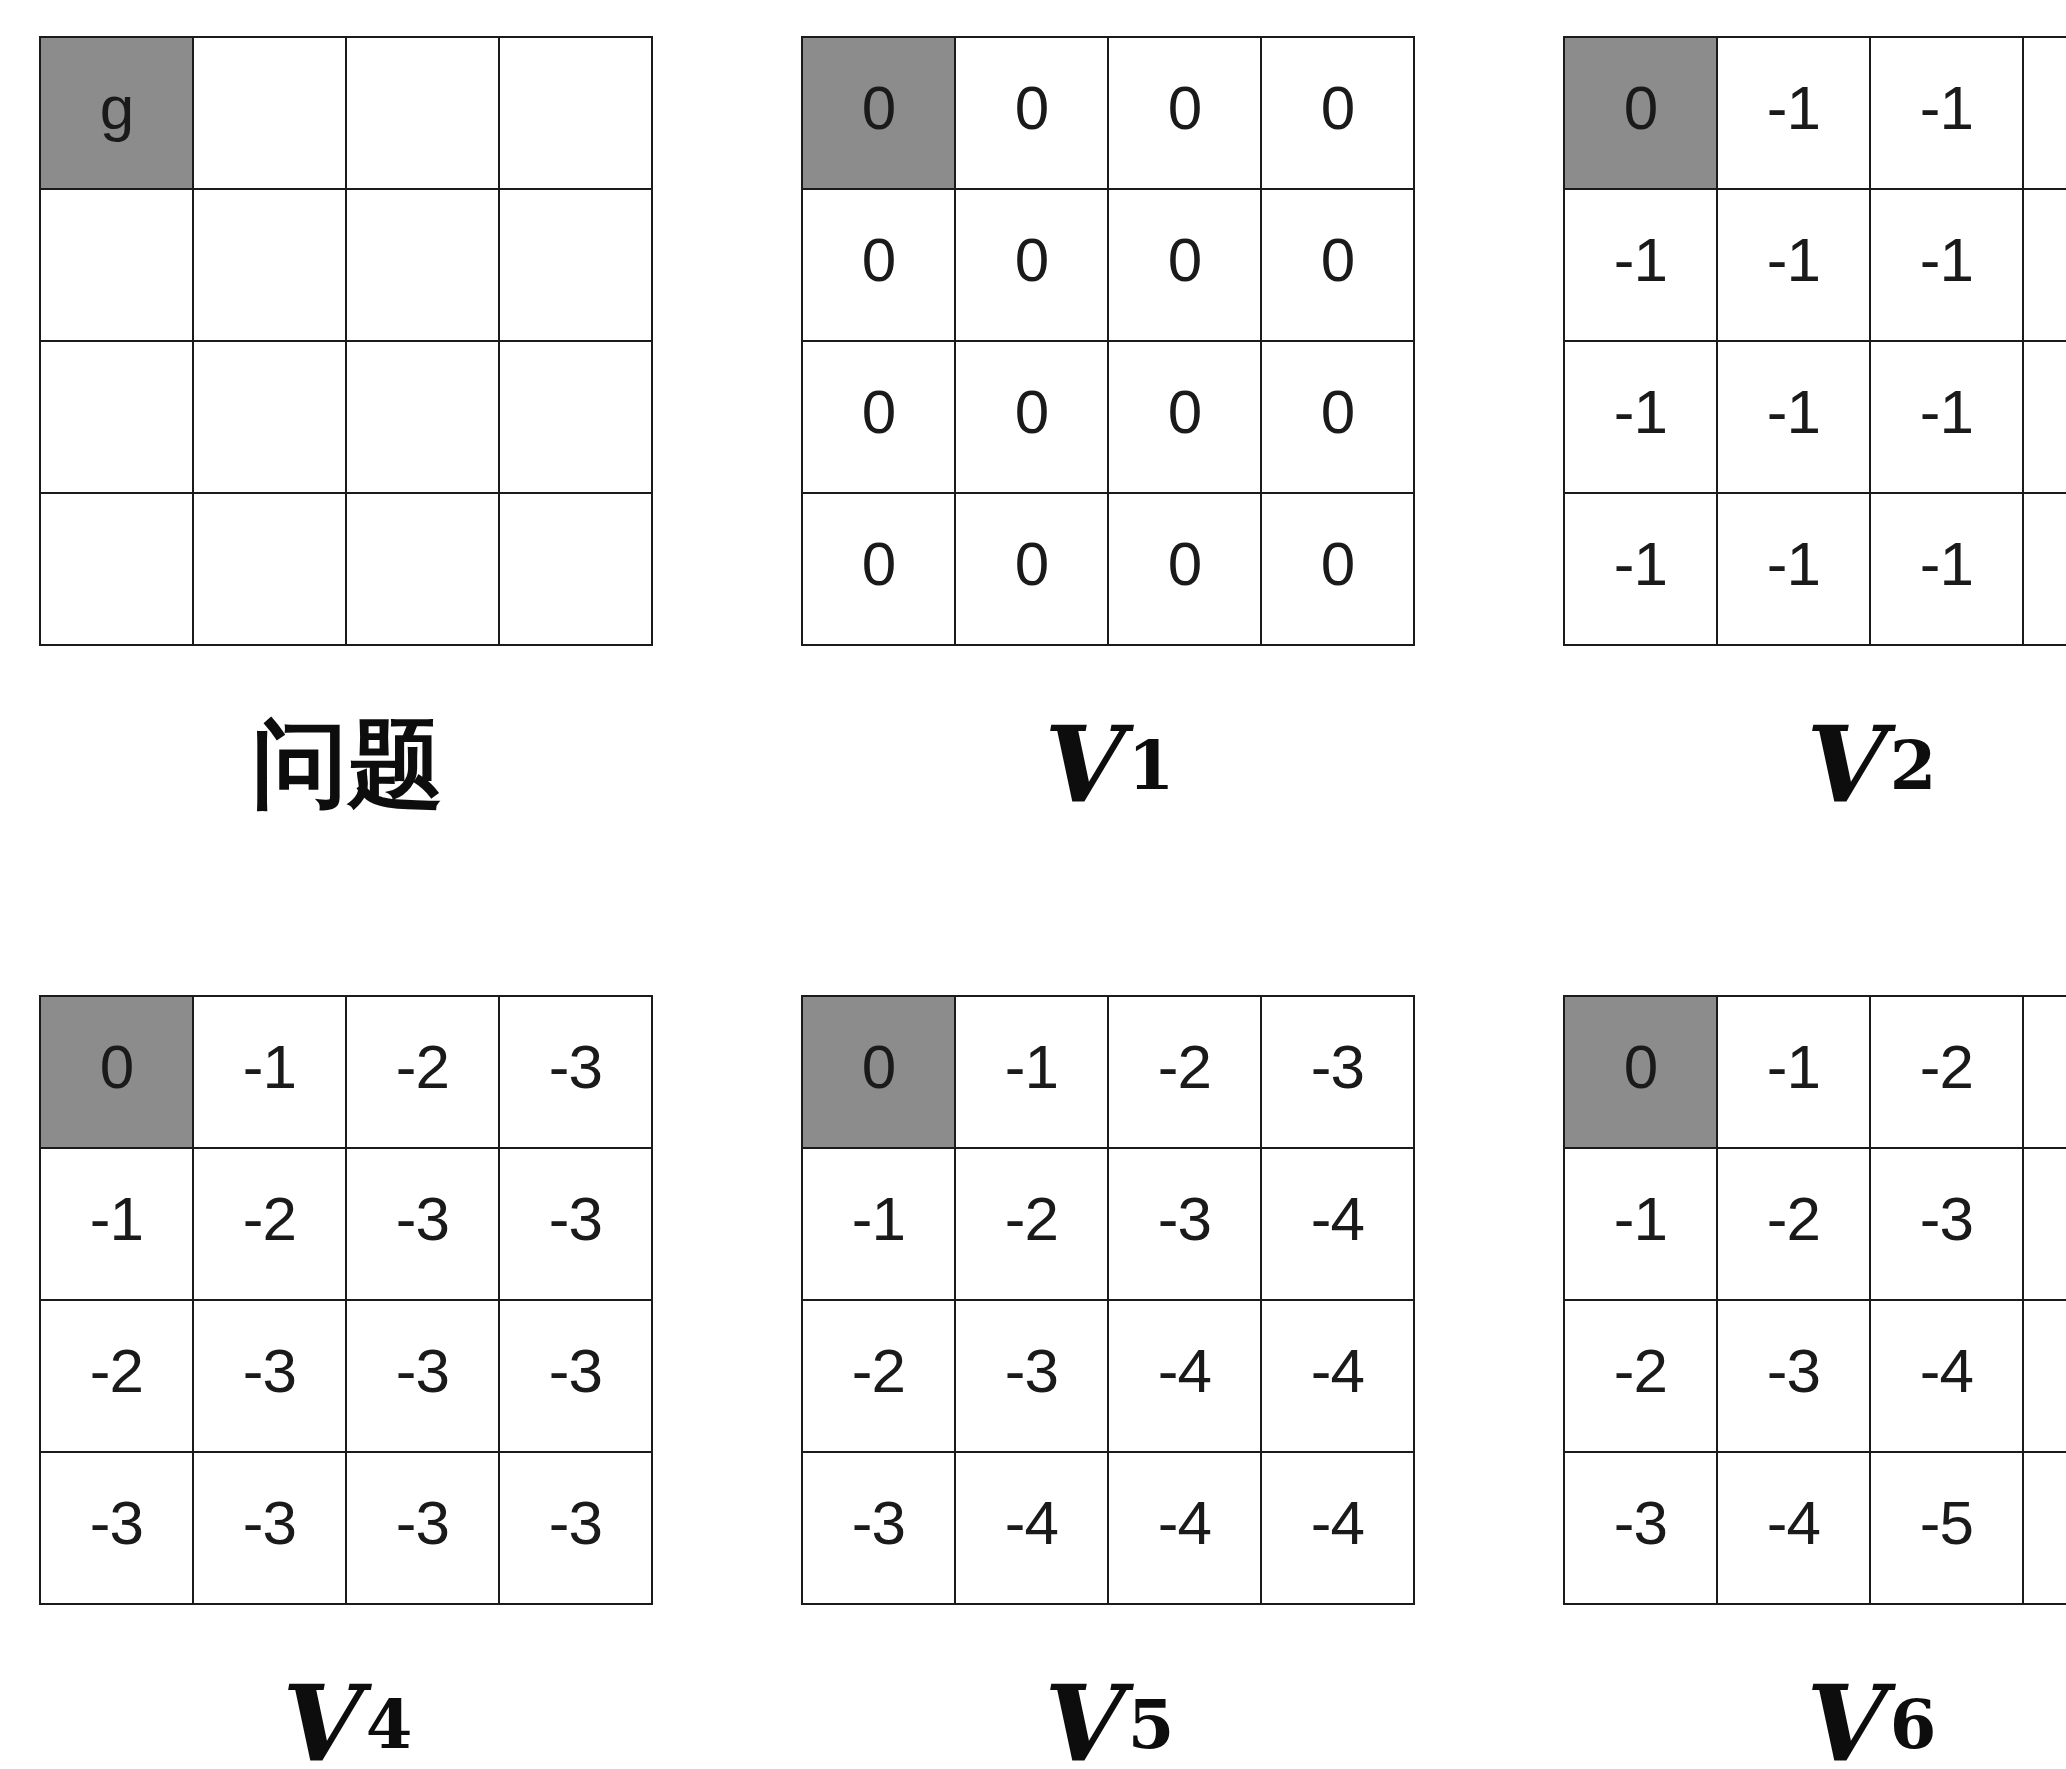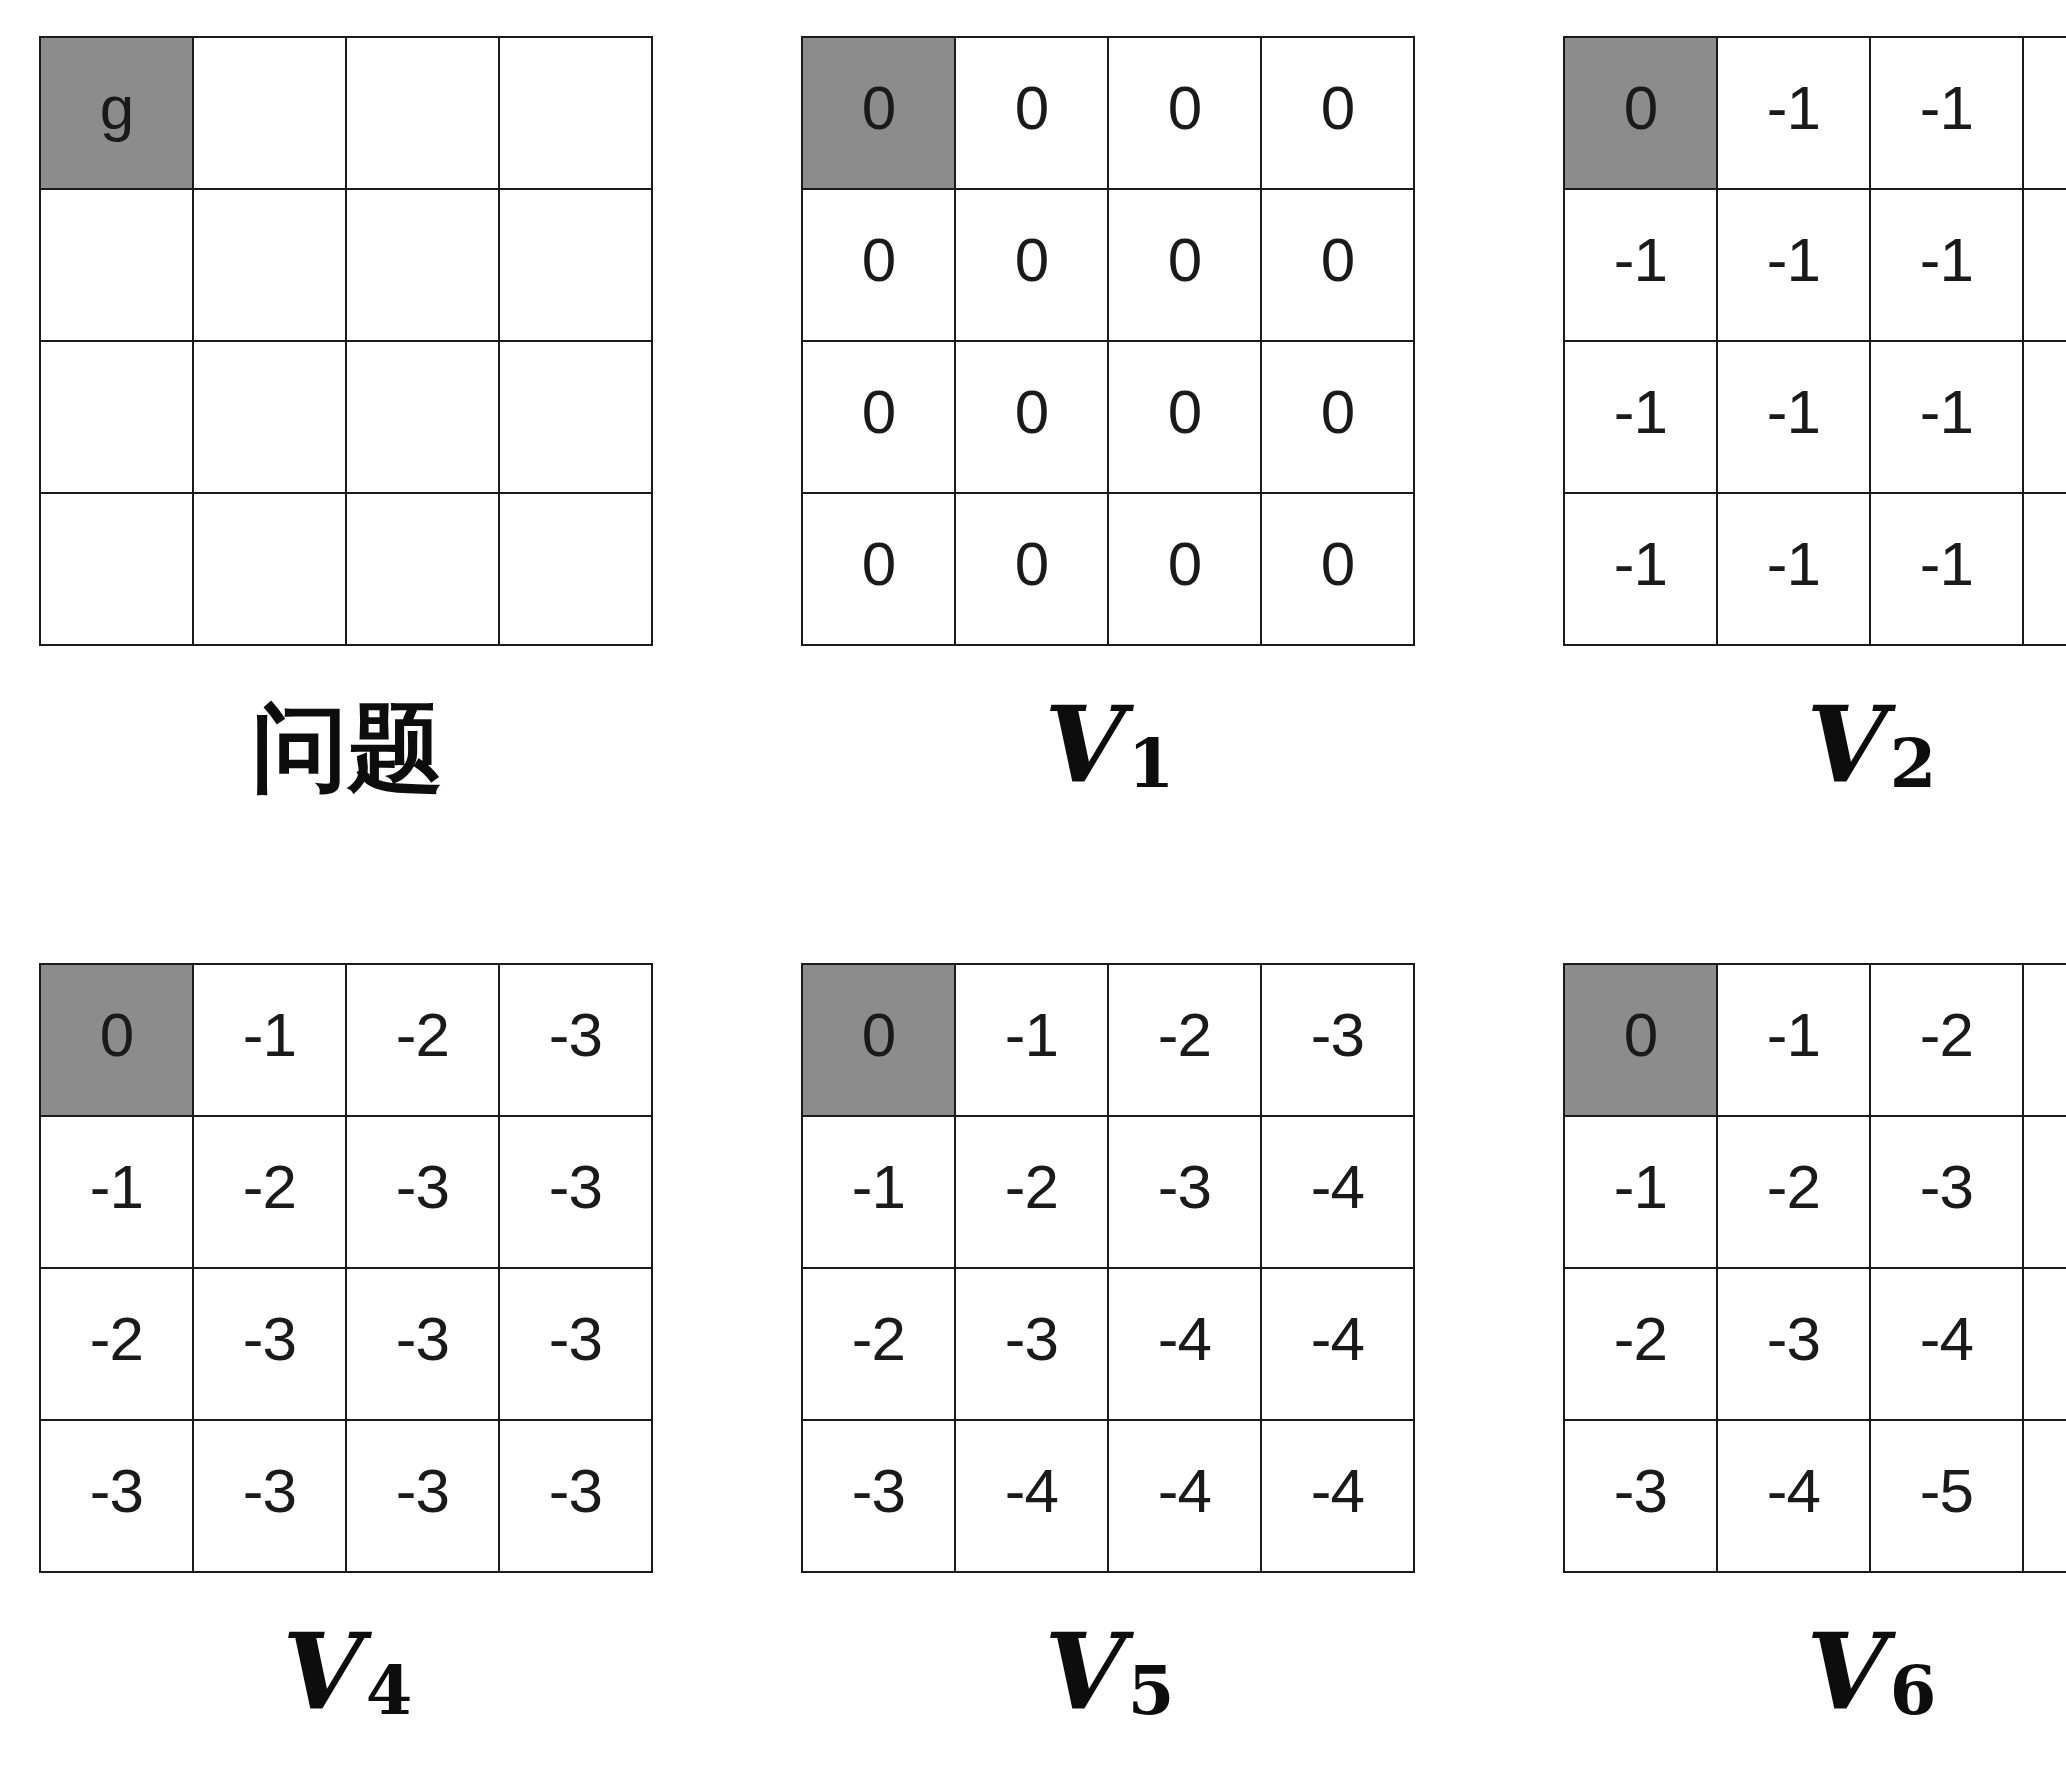--- a/index.html
+++ b/index.html
@@ -50,25 +50,25 @@
     font-family: "Liberation Sans", sans-serif;
     font-size: 62px;
     font-weight: 400;
     color: #1a1a1a;
     letter-spacing: -0.8px;
   }
   .cell.goal {
     background: #8c8c8c;
   }
   .caption {
-    margin-top: 23px;
+    margin-top: 55px;
     height: 128px;
     width: 617px;
     display: flex;
-    align-items: flex-end;
+    align-items: center;
     justify-content: center;
     color: #0d0d0d;
   }
   .caption .cjk {
     font-family: "Liberation Serif", serif;
     font-weight: 700;
     font-size: 96px;
     line-height: 1;
   }
   .caption .vbase {

